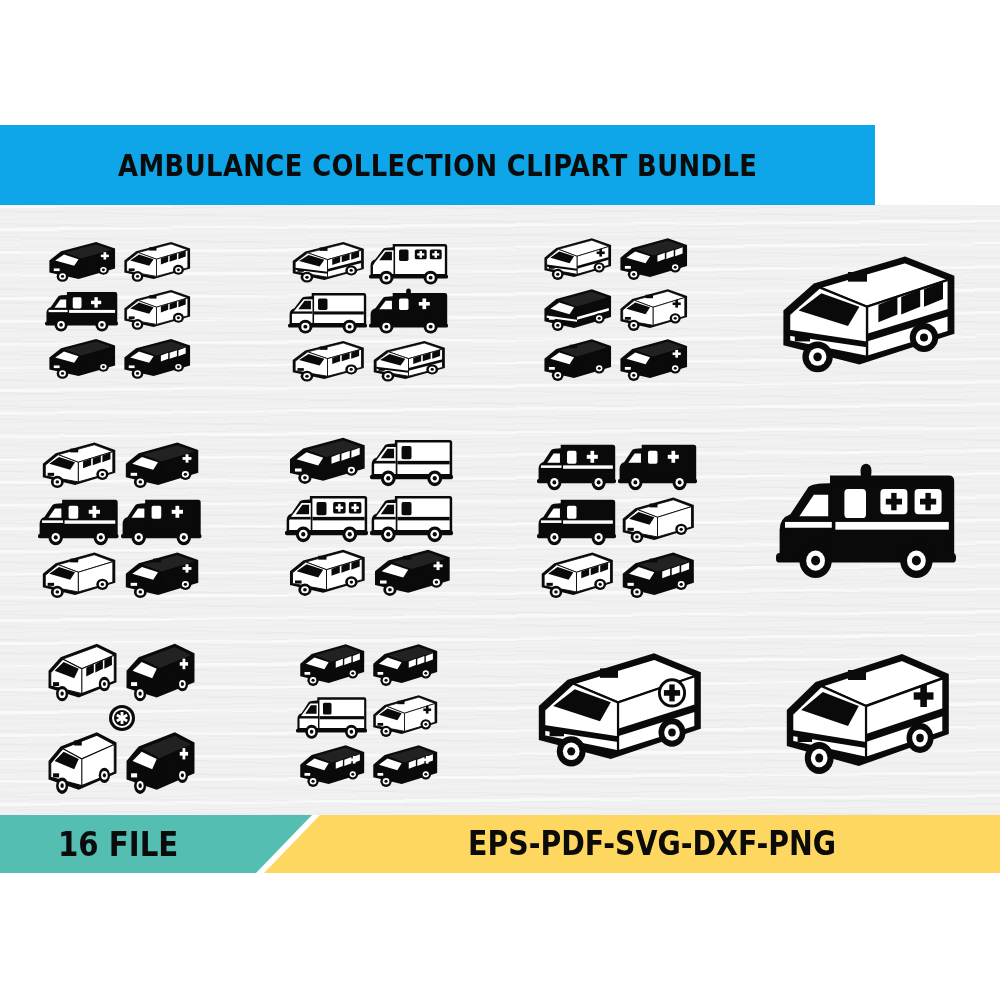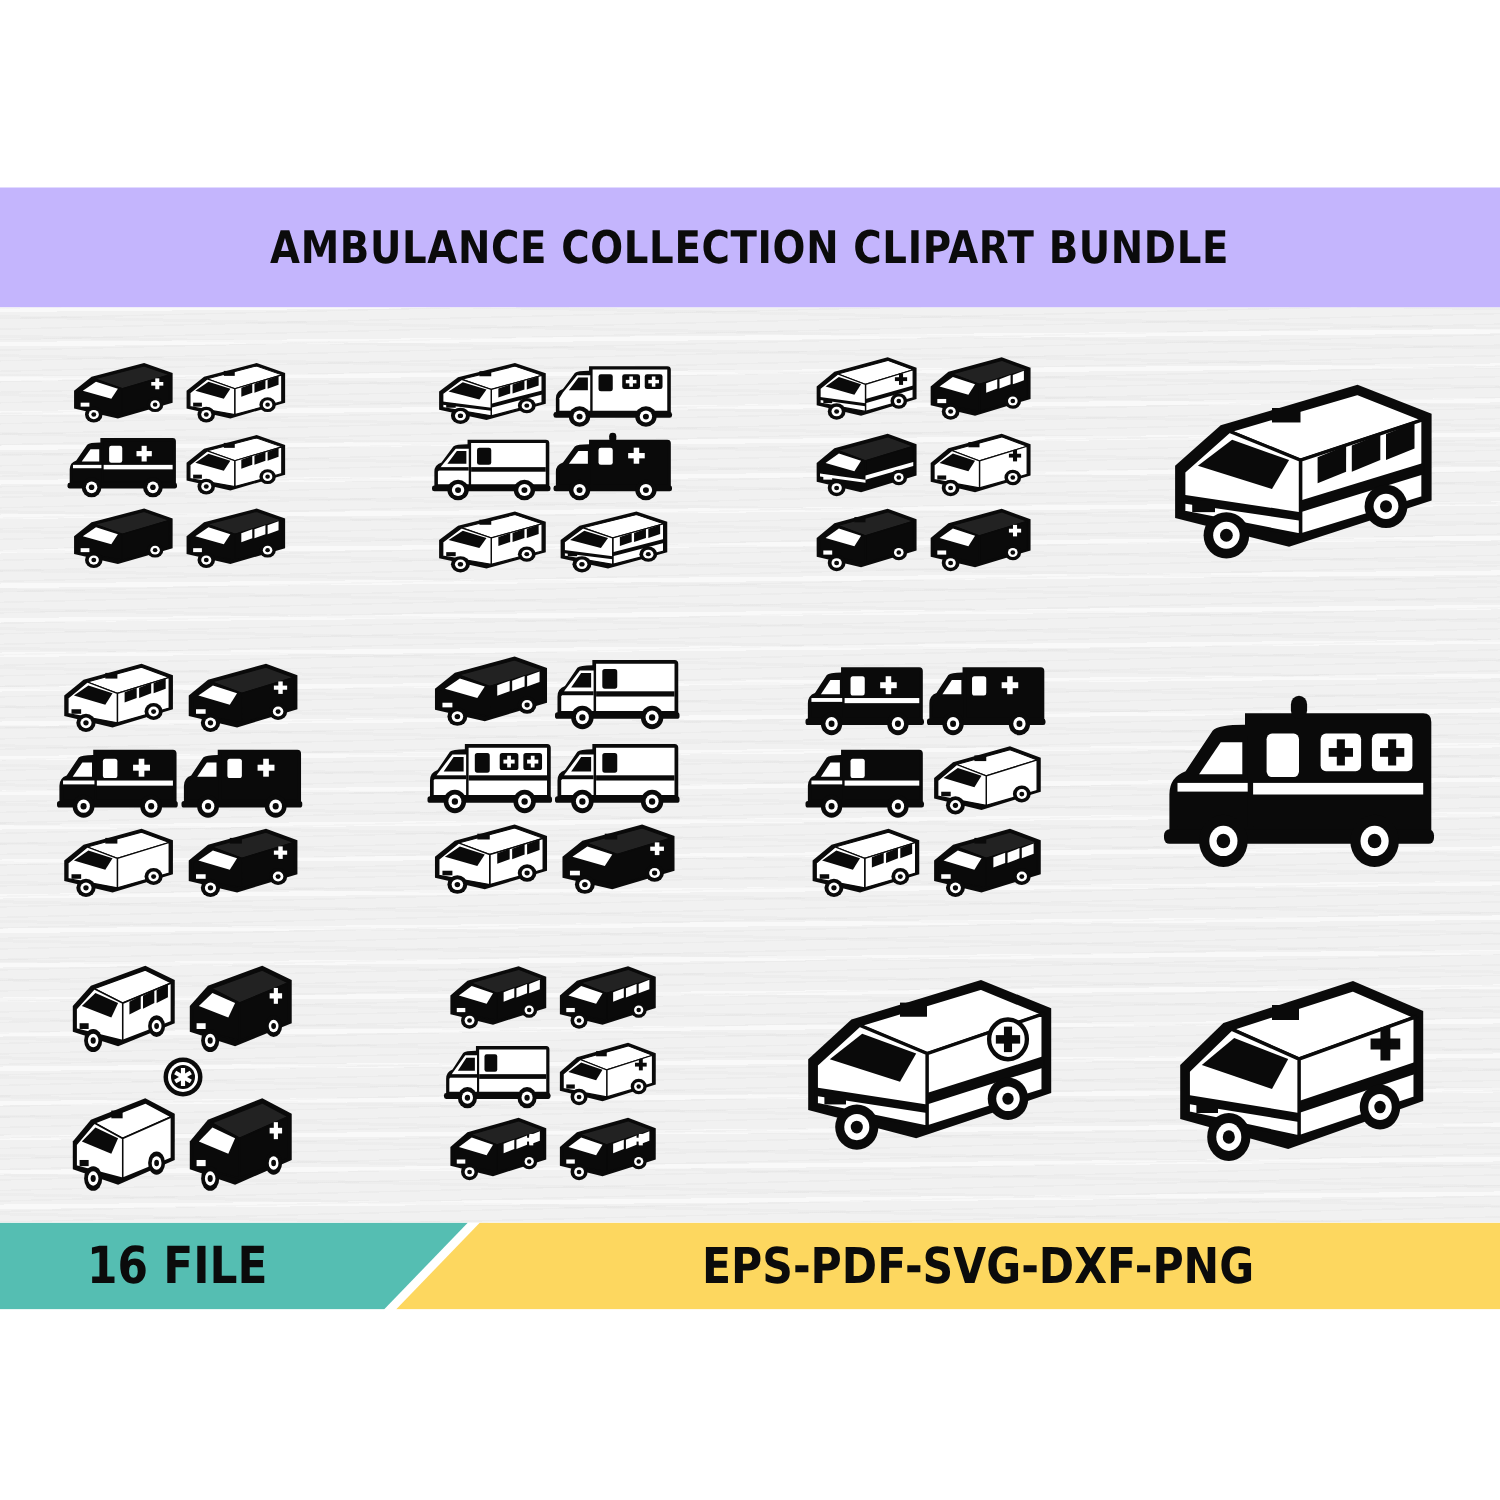--- a/index.html
+++ b/index.html
@@ -10,22 +10,22 @@
   }
   .wood {
     position:absolute; left:0; top:205px; width:1000px; height:610px;
     background:
       repeating-linear-gradient(178.6deg, rgba(0,0,0,0.018) 0px, rgba(0,0,0,0.018) 1px, transparent 1px, transparent 7px),
       repeating-linear-gradient(181.2deg, rgba(0,0,0,0.015) 0px, rgba(0,0,0,0.015) 2px, transparent 2px, transparent 13px),
       repeating-linear-gradient(179.5deg, rgba(255,255,255,0.6) 0px, rgba(255,255,255,0.6) 3px, transparent 3px, transparent 23px),
       #f1f1f1;
   }
   .title-band {
-    position:absolute; left:0; top:125px; width:1000px; height:80px;
-    background:#c4b5fd;
+    position:absolute; left:0; top:125px; width:875px; height:80px;
+    background:#0ea5e9;
     display:flex; align-items:center; justify-content:center;
   }
   .title-text {
     font-family:"DejaVu Sans", sans-serif; font-weight:bold;
     font-size:30px; letter-spacing:0.5px; color:#0b0b0b;
     transform:scaleX(0.86); white-space:nowrap;
   }
   .bottom-bar { position:absolute; left:0; top:815px; width:1000px; height:58px; }
   .bar-teal {
     position:absolute; left:0; top:0; width:314px; height:58px;

